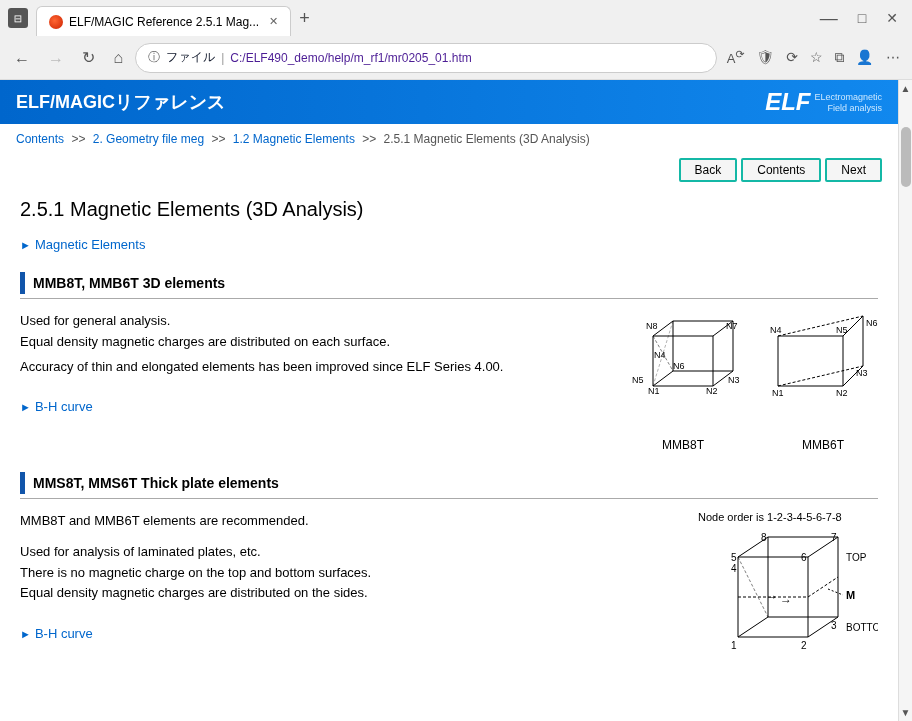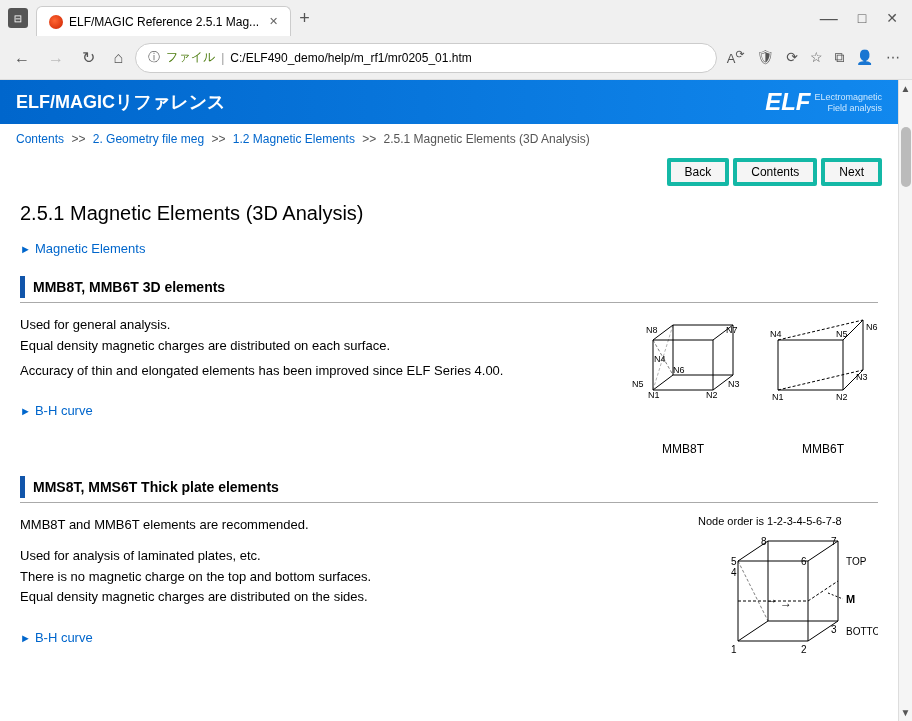--- a/index.html
+++ b/index.html
@@ -12,21 +12,21 @@
     .tab-bar { display: flex; align-items: flex-end; height: 36px; }
     .tab { background: #fff; border: 1px solid #ccc; border-bottom: none; border-radius: 6px 6px 0 0; padding: 6px 12px; font-size: 12px; display: flex; align-items: center; gap: 6px; height: 30px; min-width: 180px; }
     .tab-favicon { width: 14px; height: 14px; background: #e44; border-radius: 50%; display: inline-block; }
     .tab-close { margin-left: 4px; color: #666; font-size: 11px; cursor: pointer; }
     .tab-new { background: none; border: none; font-size: 18px; color: #555; padding: 0 8px; cursor: pointer; align-self: center; }
     .window-controls { margin-left: auto; display: flex; gap: 8px; align-items: center; }
 
     .address-bar { background: #f0f0f0; height: 44px; display: flex; align-items: center; padding: 0 8px; gap: 6px; border-bottom: 1px solid #ddd; }
     .nav-btn { background: none; border: none; cursor: pointer; font-size: 16px; color: #555; padding: 4px 6px; border-radius: 3px; }
     .address-input { flex: 1; height: 30px; border: 1px solid #ccc; border-radius: 15px; padding: 0 12px; font-size: 12px; background: #fff; display: flex; align-items: center; gap: 6px; }
-    .address-input span { color: #000000; font-size: 12px; }
+    .address-input span { color: #4c1d95; font-size: 12px; }
     .address-url { color: #000; }
     .extra-btns { display: flex; gap: 4px; align-items: center; }
     .extra-btn { background: none; border: none; cursor: pointer; font-size: 14px; color: #555; padding: 4px; }
 
     
     .content-wrapper { flex: 1; display: flex; overflow: hidden; }
     .content-area { flex: 1; overflow-y: auto; background: #fff; }
     .scrollbar { width: 14px; background: #f5f5f5; border-left: 1px solid #ddd; display: flex; flex-direction: column; align-items: center; }
     .scroll-thumb { width: 10px; background: #bbb; border-radius: 5px; margin-top: 30px; height: 60px; }
 
@@ -38,21 +38,21 @@
     .elf-logo-sub { font-size: 9px; color: #cce8ff; line-height: 1.2; }
 
     
     .breadcrumb { padding: 8px 16px; font-size: 12px; color: #0066cc; }
     .breadcrumb a { color: #0066cc; text-decoration: none; }
     .breadcrumb span { color: #555; }
     .breadcrumb-sep { margin: 0 4px; color: #555; }
 
     
     .nav-buttons { display: flex; justify-content: flex-end; padding: 4px 16px 8px; gap: 4px; }
-    .nav-page-btn { border: 4px solid #14b8a6; background: #f5f5f5; padding: 3px 14px; font-size: 12px; cursor: pointer; border-radius: 2px; }
+    .nav-page-btn { border: 2px solid #14b8a6; background: #f5f5f5; padding: 3px 14px; font-size: 12px; cursor: pointer; border-radius: 2px; }
 
     
     .main-content { padding: 8px 20px 20px; }
     .page-title { font-size: 20px; font-weight: normal; margin-bottom: 16px; }
 
     .link-item { color: #0066cc; text-decoration: none; font-size: 13px; display: flex; align-items: center; gap: 4px; margin-bottom: 20px; }
     .link-arrow { color: #0066cc; font-size: 11px; }
 
     
     .section-header { display: flex; align-items: center; gap: 8px; margin-bottom: 12px; border-bottom: 1px solid #aaa; padding-bottom: 4px; }
@@ -95,21 +95,21 @@
     </div>
   </div>
 
   <div class="address-bar">
     <button class="nav-btn">←</button>
     <button class="nav-btn" style="color:#bbb;">→</button>
     <button class="nav-btn">↻</button>
     <button class="nav-btn">⌂</button>
     <div class="address-input">
       <span style="color:#666;">ⓘ</span>
-      <span style="color:#4d7c0f;">ファイル</span>
+      <span style="color:#0f172a;">ファイル</span>
       <span style="color:#999;">|</span>
       <span class="address-url">C:/ELF490_demo/help/m_rf1/mr0205_01.htm</span>
     </div>
     <div class="extra-btns">
       <button class="extra-btn" style="font-size:13px;">A<sup>⟳</sup></button>
       <button class="extra-btn">🛡</button>
       <button class="extra-btn">⟳</button>
       <button class="extra-btn">☆</button>
       <button class="extra-btn">⧉</button>
       <button class="extra-btn">👤</button>

